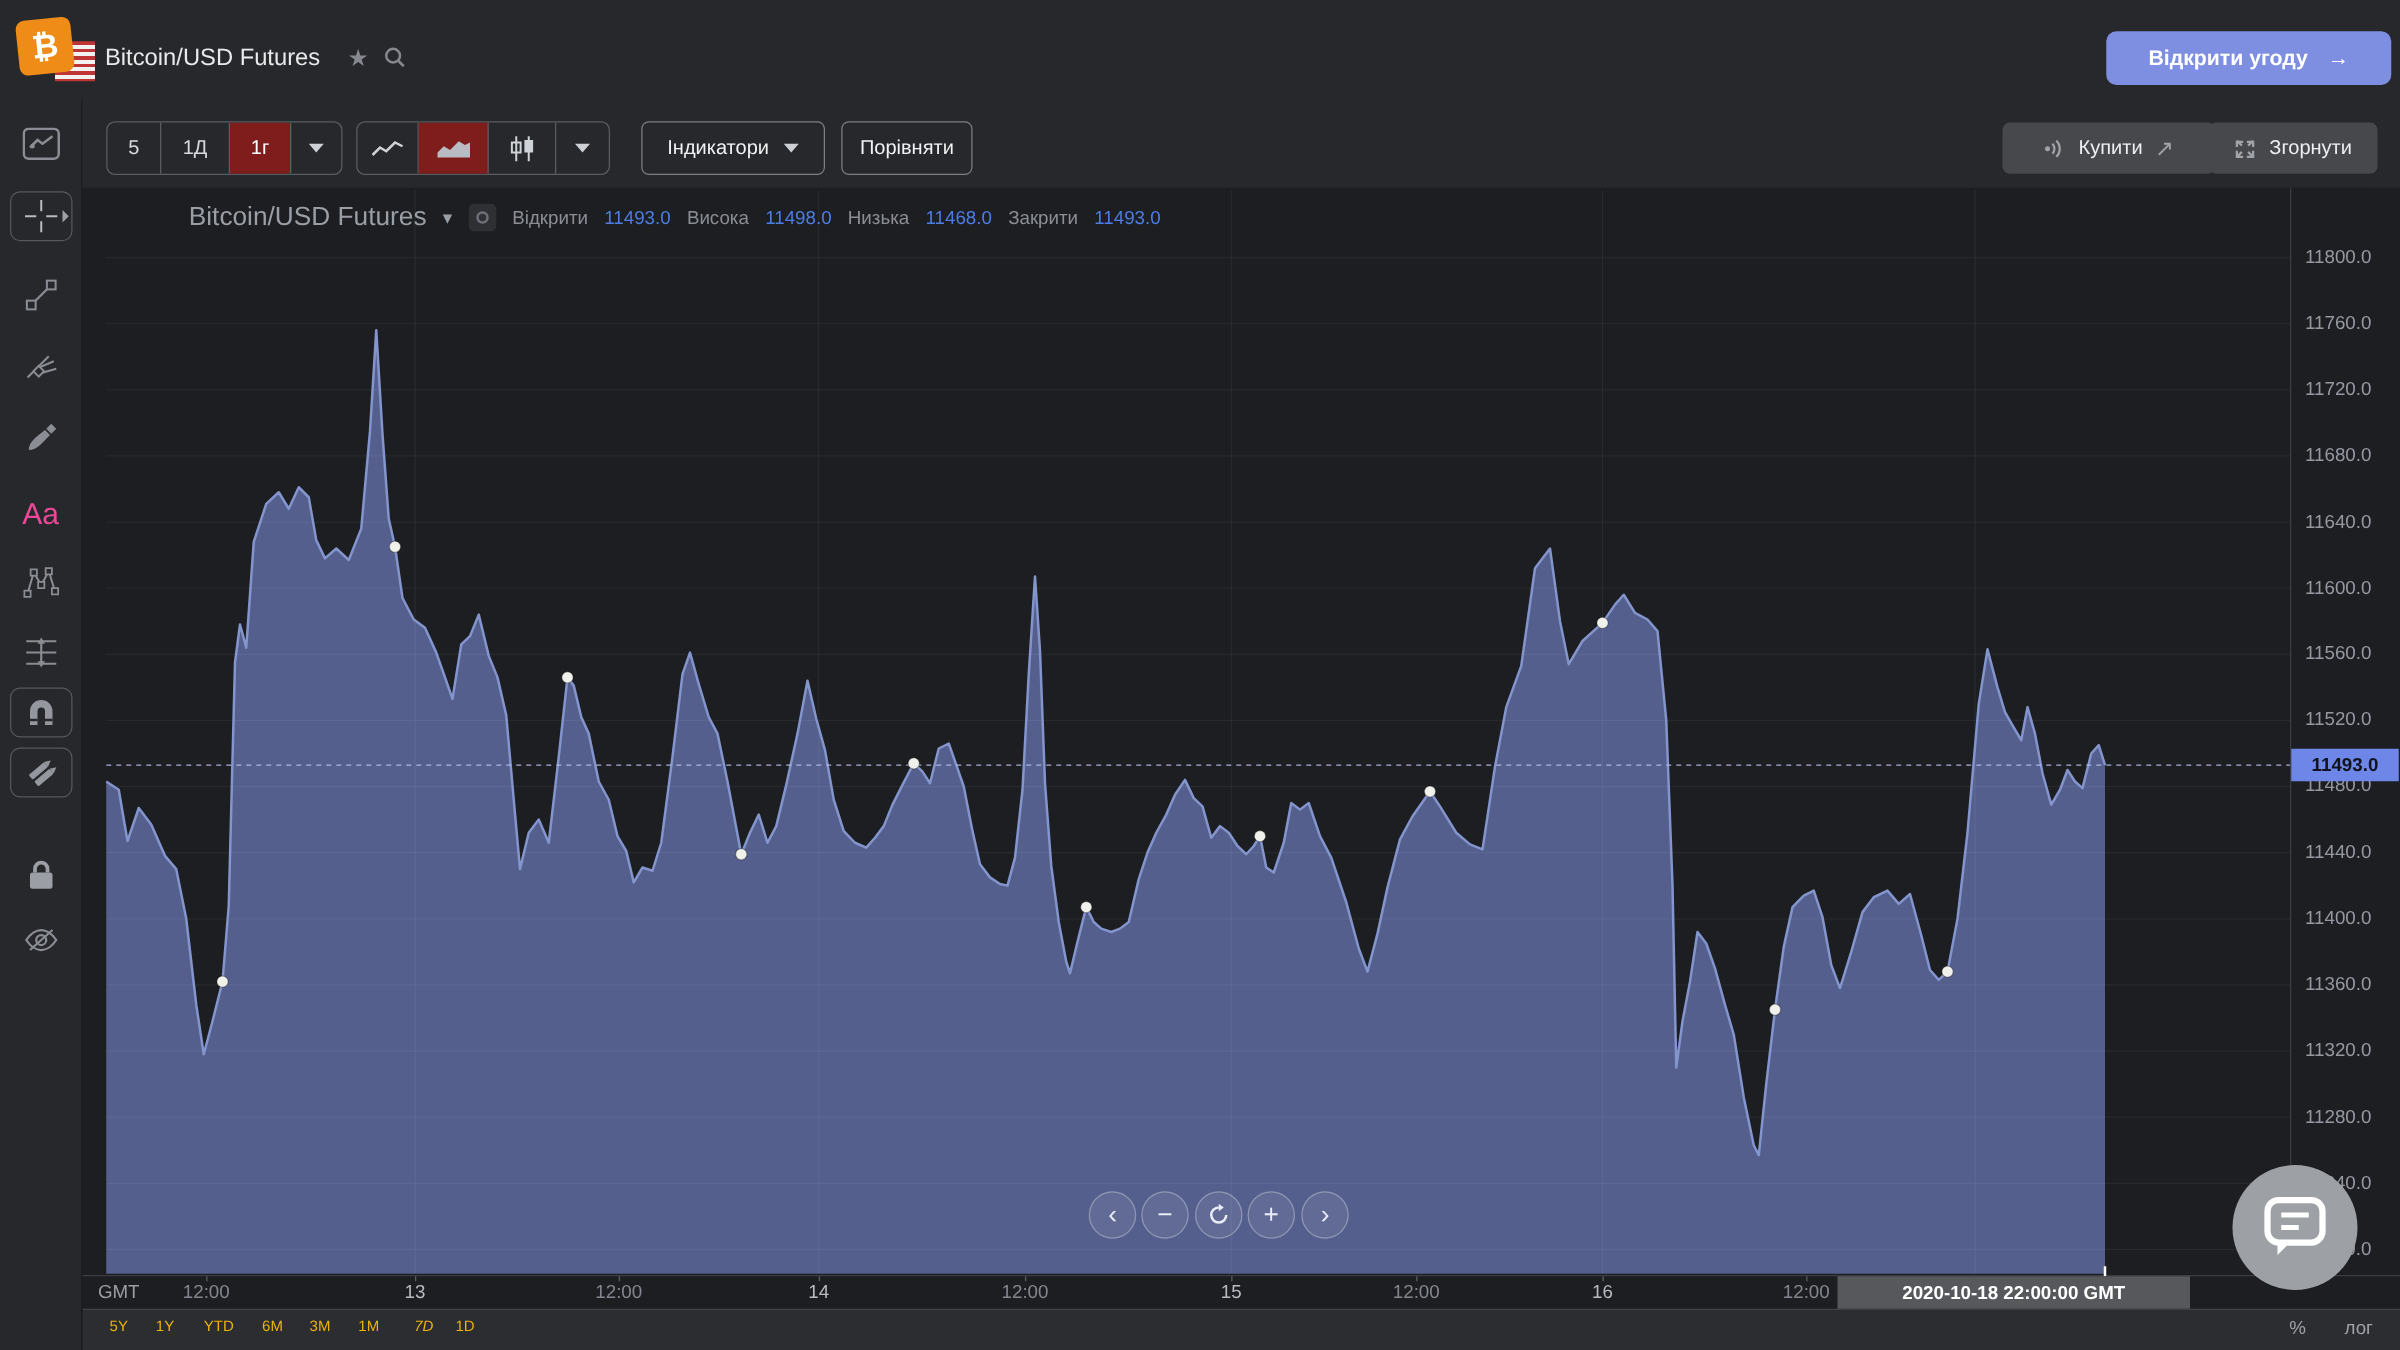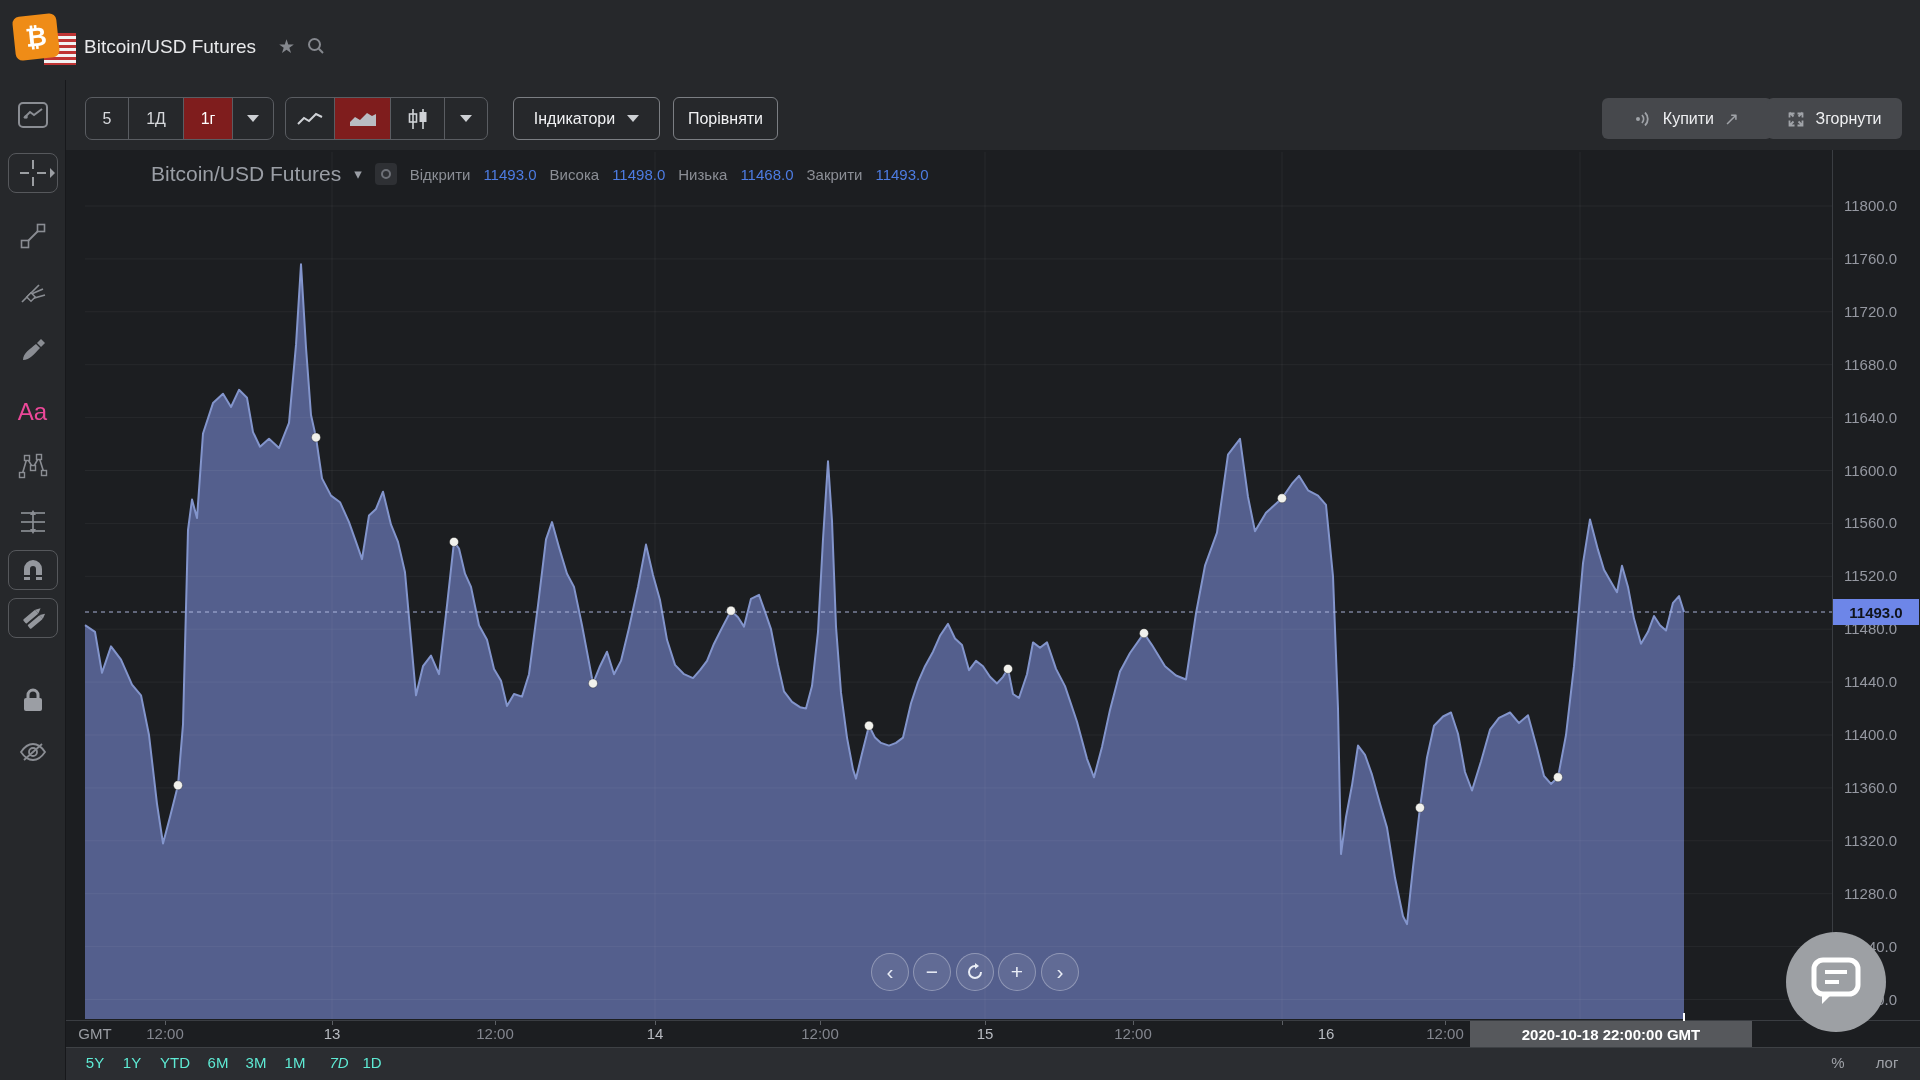--- a/index.html
+++ b/index.html
@@ -58,21 +58,21 @@
   .xtick-label.day  { color:#b7bac0; }
   .xtick-label.tz   { color:#9a9da3; }
   .xtick-mark { position:absolute; top:0; width:1px; height:4px; background:#5c5f64; }
   #timestamp-box { position:absolute; left:1404px; top:0px; width:282px; height:27px; background:#56585c;
       color:#fff; font-weight:bold; font-size:15px; display:flex; align-items:center;
       justify-content:center; z-index:9; }
   #lastbar-tick { position:absolute; left:1617px; top:-8px; width:2px; height:8px; background:#ffffff; }
   
   #bottom-bar { position:absolute; left:66px; top:1047px; width:1854px; height:33px; background:#2b2d31;
       border-top:1px solid #3e4145; z-index:8; }
-  .range-btn { position:absolute; top:6px; transform:translateX(-50%); font-size:15px; color:#5eead4; cursor:pointer; }
+  .range-btn { position:absolute; top:6px; transform:translateX(-50%); font-size:12px; color:#eab308; cursor:pointer; }
   #percent-toggle, #log-toggle { position:absolute; top:6px; transform:translateX(-50%);
       font-size:15px; color:#9fa2a8; cursor:pointer; }
   
   .navc { position:absolute; top:953px; width:38px; height:38px; border-radius:50%;
       background:rgba(255,255,255,0.08); border:1px solid rgba(255,255,255,0.30);
       color:#e9edf6; display:flex; align-items:center; justify-content:center;
       font-size:21px; cursor:pointer; z-index:10; }
   
   #chat-bubble { position:absolute; left:1786px; top:932px; width:100px; height:100px; border-radius:50%;
       background:#9da0a4; z-index:40; display:flex; align-items:center; justify-content:center; cursor:pointer; }
@@ -150,20 +150,24 @@
     <div class="coin">₿</div>
   </div>
   <div id="symbol-title">Bitcoin/USD Futures</div>
   <div id="star-icon">★</div>
   <div id="search-icon">
     <svg width="20" height="20" viewBox="0 0 20 20">
         <circle cx="8.5" cy="8.5" r="5.5" fill="none" stroke="#85888e" stroke-width="2"></circle>
         <line x1="12.8" y1="12.8" x2="17" y2="17" stroke="#85888e" stroke-width="2"></line>
       </svg>
   </div>
+  <div id="open-deal-btn">
+    <span>Відкрити угоду</span>
+    <span>→</span>
+  </div>
 </div>
 
 <div id="toolbar">
   <div class="btn-group" id="interval-group" style="left:19px;">
       <div class="cell" style="width: 43px;">5</div>
       <div class="cell" style="width: 55px;">1Д</div>
       <div class="cell active" style="width: 49px;">1г</div>
       <div class="cell" style="width: 40px;">
         <span class="caret"></span>
       </div>
@@ -383,21 +387,21 @@
     <div class="xtick-label hour" style="left: 429px;">12:00</div>
     <div class="xtick-mark" style="left: 429px;"></div>
     <div class="xtick-label day" style="left: 589px;">14</div>
     <div class="xtick-mark" style="left: 589px;"></div>
     <div class="xtick-label hour" style="left: 754px;">12:00</div>
     <div class="xtick-mark" style="left: 754px;"></div>
     <div class="xtick-label day" style="left: 919px;">15</div>
     <div class="xtick-mark" style="left: 919px;"></div>
     <div class="xtick-label hour" style="left: 1067px;">12:00</div>
     <div class="xtick-mark" style="left: 1067px;"></div>
-    <div class="xtick-label day" style="left: 1216px; margin-left: 44px;">16</div>
+    <div class="xtick-label day" style="left: 1216px;">16</div>
     <div class="xtick-mark" style="left: 1216px;"></div>
     <div class="xtick-label hour" style="left: 1379px;">12:00</div>
     <div class="xtick-mark" style="left: 1379px;"></div>
   </div>
 <div id="bottom-bar">
   <div id="percent-toggle" style="left:1772px;">%</div>
   <div id="log-toggle" style="left:1821px;">лог</div>
 <div class="range-btn" style="left: 29px;">5Y</div>
     <div class="range-btn" style="left: 66px;">1Y</div>
     <div class="range-btn" style="left: 109px;">YTD</div>

